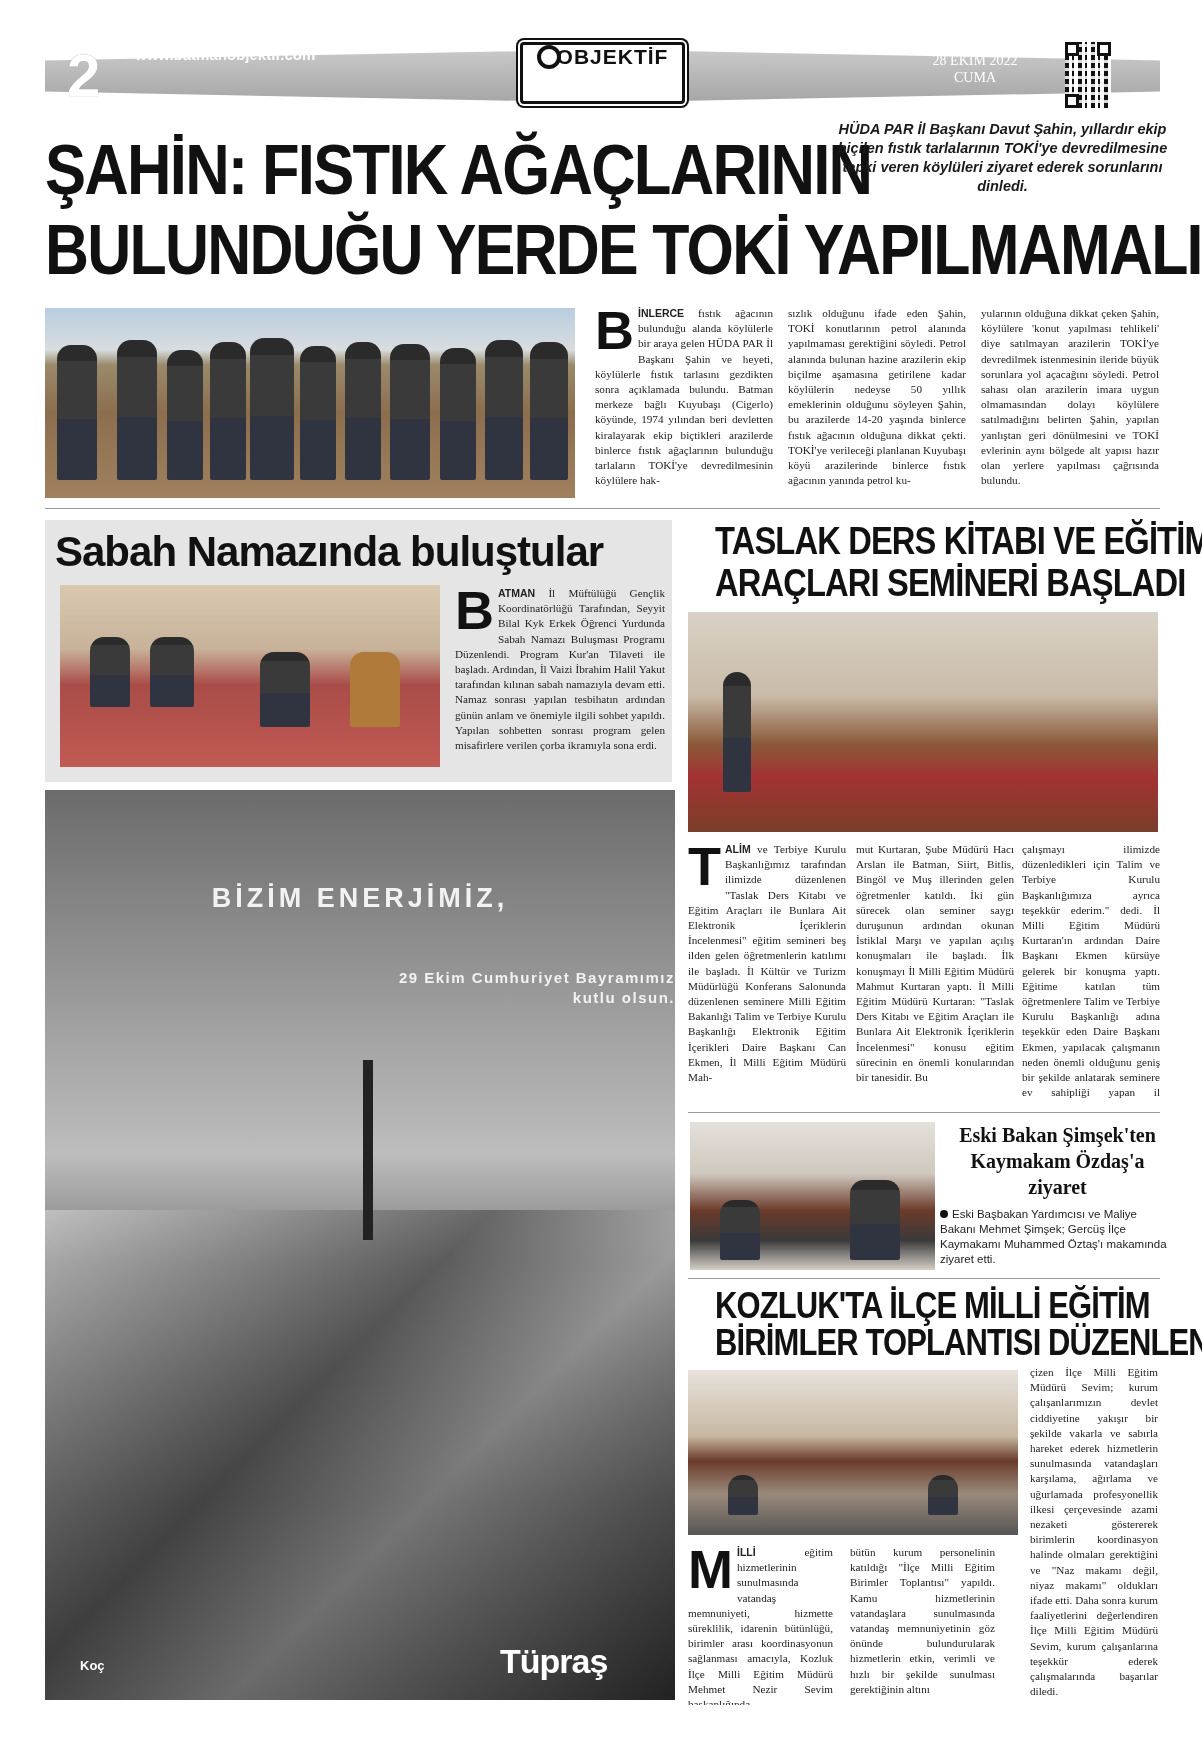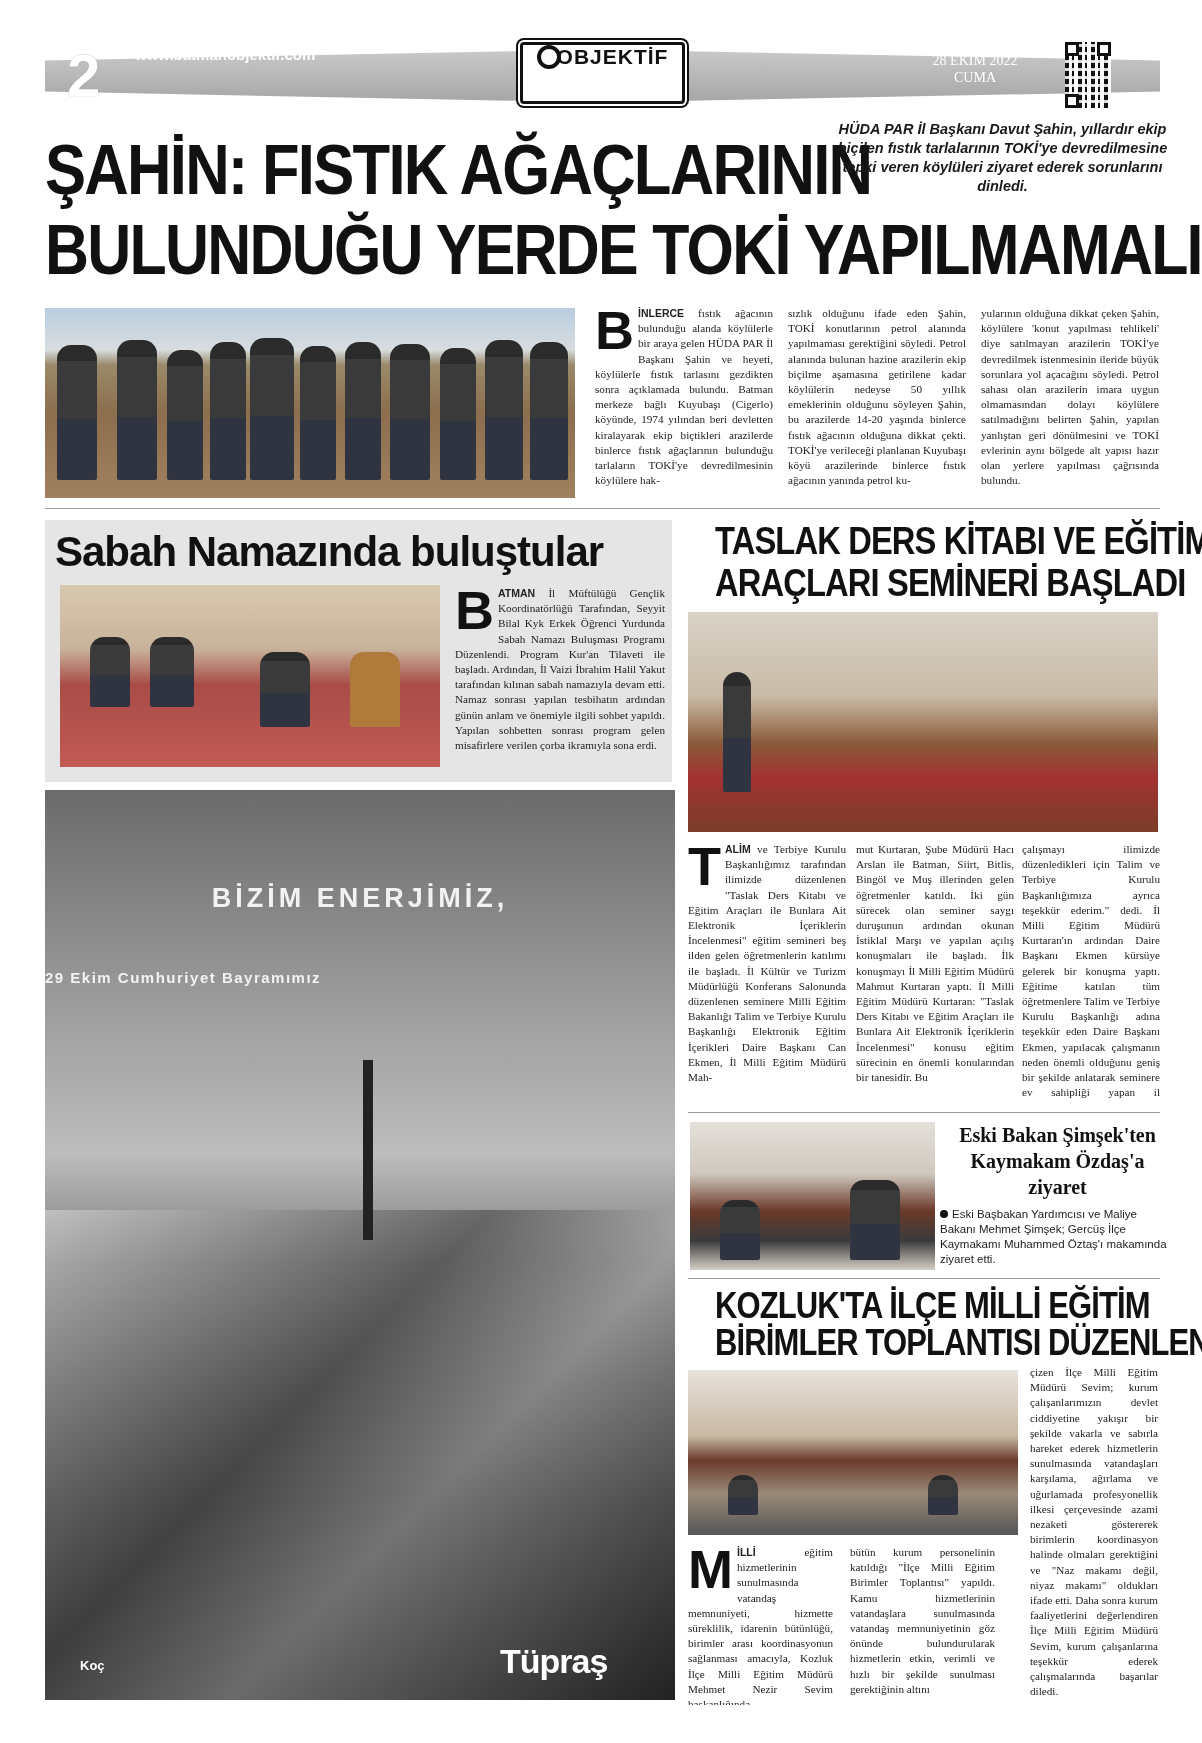--- a/index.html
+++ b/index.html
@@ -49,21 +49,21 @@
 
   .sec-title { font-family: "Liberation Sans", sans-serif; font-weight: 900; font-size: 38px; line-height: 42px; color: #111; text-align: center; letter-spacing: -1px; transform: scaleX(0.86); transform-origin: center top; white-space: nowrap; }
 
   .side-title { left: 940px; top: 1122px; width: 235px; text-align: center; font-family: Liberation Serif, serif; font-weight: bold; font-size: 20px; line-height: 26px; color: #111; }
   .side-cap { left: 940px; top: 1207px; width: 235px; font-size: 11.5px; line-height: 15px; color: #222; }
   .bullet { display:inline-block; width:8px; height:8px; background:#111; border-radius:50%; margin-right:4px; }
 
   
   .ad { left: 45px; top: 790px; width: 630px; height: 910px; }
   .ad-h1 { left: 0; top: 90px; width: 630px; text-align: center; font-family: "Liberation Sans", sans-serif; font-weight: bold; font-size: 27px; line-height: 37px; letter-spacing: 4px; color: #f2f2f2; }
-  .ad-h2 { left: 0; top: 178px; width: 630px; text-align: left; font-family: "Liberation Sans", sans-serif; font-weight: bold; font-size: 15px; line-height: 20px; letter-spacing: 1.5px; color: #f2f2f2; }
+  .ad-h2 { left: 0; top: 178px; width: 630px; text-align: right; font-family: "Liberation Sans", sans-serif; font-weight: bold; font-size: 15px; line-height: 20px; letter-spacing: 1.5px; color: #f2f2f2; }
   .ad-brand-l { left: 35px; top: 868px; color: #fff; font-family: "Liberation Sans", sans-serif; font-weight: bold; font-size: 13px; }
   .ad-brand-r { left: 455px; top: 852px; color: #fff; font-family: "Liberation Sans", sans-serif; font-weight: 900; font-size: 34px; letter-spacing: -1px; }
 </style>
 </head>
 <body>
 
 <div class="abs masthead">
   <div class="mast-bar"></div>
   <div class="page-num">2</div>
   <div class="site-url">www.batmanobjektif.com</div>
@@ -156,18 +156,19 @@
 </div>
 <div class="abs col" style="left:850px; top:1545px; width:145px; height:160px;">bütün kurum personelinin katıldığı "İlçe Milli Eğitim Birimler Toplantısı" yapıldı. Kamu hizmetlerinin vatandaşlara sunulmasında vatandaş memnuniyetinin göz önünde bulundurularak hizmetlerin etkin, verimli ve hızlı bir şekilde sunulması gerektiğinin altını</div>
 <div class="abs col" style="left:1030px; top:1365px; width:128px; height:340px;">çizen İlçe Milli Eğitim Müdürü Sevim; kurum çalışanlarımızın devlet ciddiyetine yakışır bir şekilde vakarla ve sabırla hareket ederek hizmetlerin sunulmasında vatandaşları karşılama, ağırlama ve uğurlamada profesyonellik ilkesi çerçevesinde azami nezaketi göstererek birimlerin koordinasyon halinde olmaları gerektiğini ve "Naz makamı değil, niyaz makamı" oldukları ifade etti. Daha sonra kurum faaliyetlerini değerlendiren İlçe Milli Eğitim Müdürü Sevim, kurum çalışanlarına teşekkür ederek çalışmalarında başarılar diledi.</div>
 
 <div class="abs ad photo ph-ad">
   <div class="abs ad-h1">
     <div>BİZİM ENERJİMİZ,</div>
   </div>
   <div class="abs ad-h2">
     <div>29 Ekim Cumhuriyet Bayramımız</div>
+    <div>kutlu olsun.</div>
   </div>
   <div class="abs" style="left:0; top:420px; width:630px; height:490px; background:linear-gradient(135deg, rgba(220,220,220,0.55) 0%, rgba(70,70,70,0.6) 40%, rgba(200,200,200,0.4) 60%, rgba(30,30,30,0.7) 100%);"></div>
   <div class="abs" style="left:318px; top:270px; width:10px; height:180px; background:#222;"></div>
   <div class="abs ad-brand-l">Koç</div>
   <div class="abs ad-brand-r">Tüpraş</div>
 </div>
 
 </body></html>

